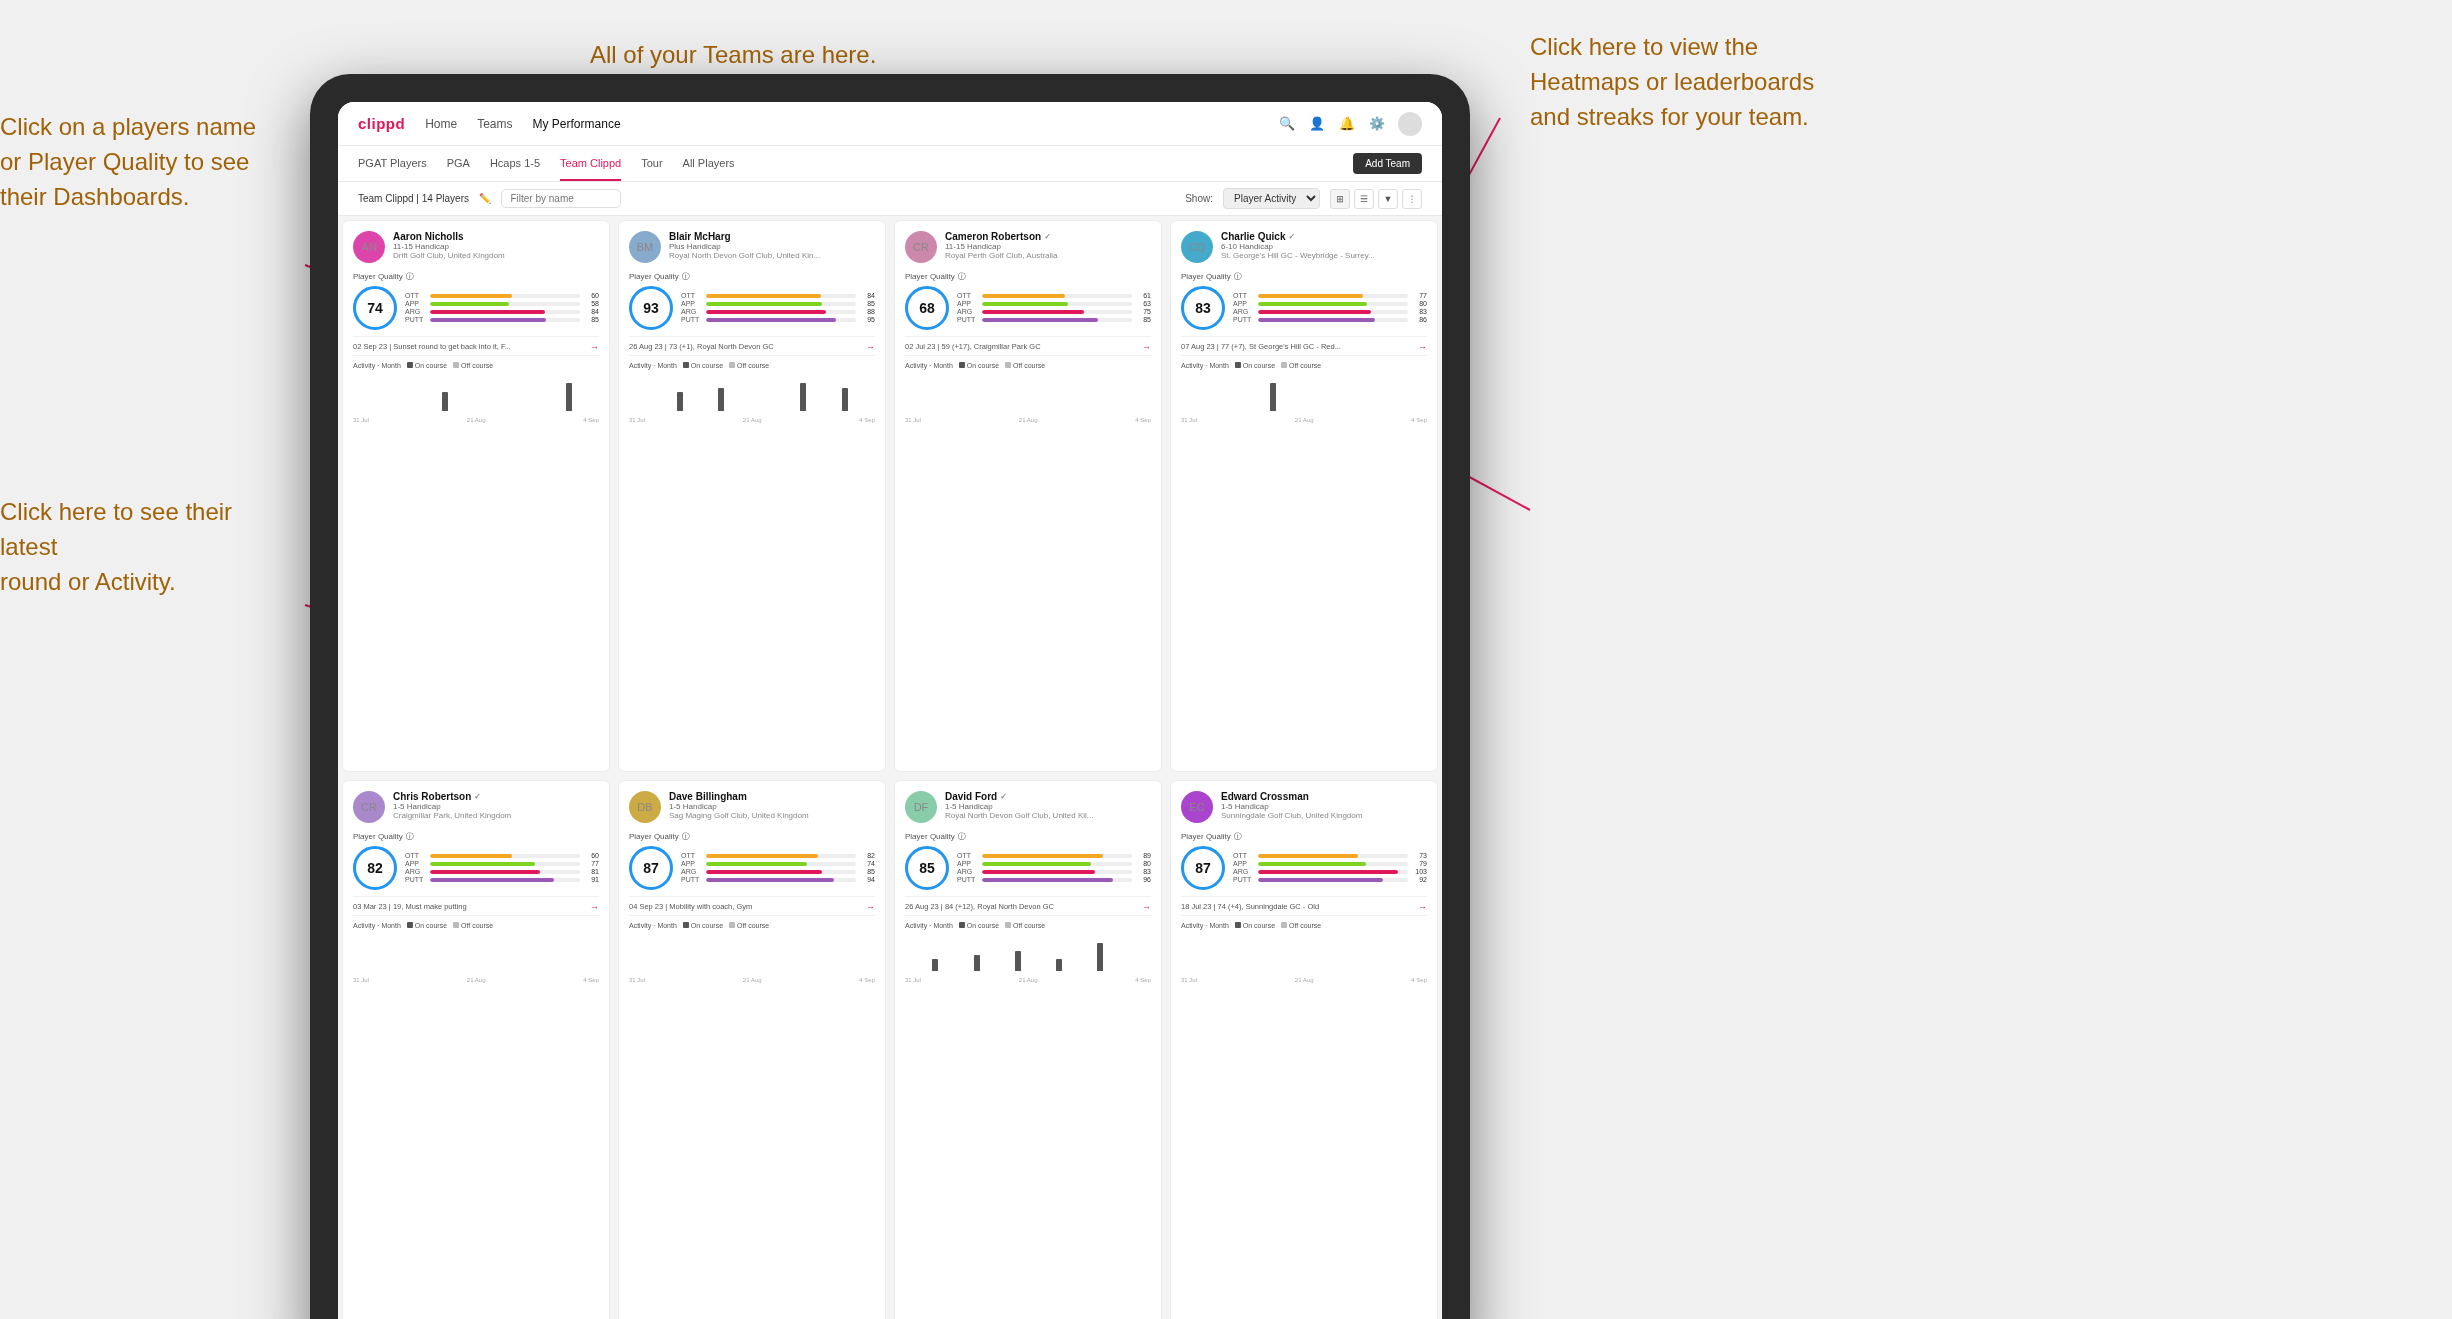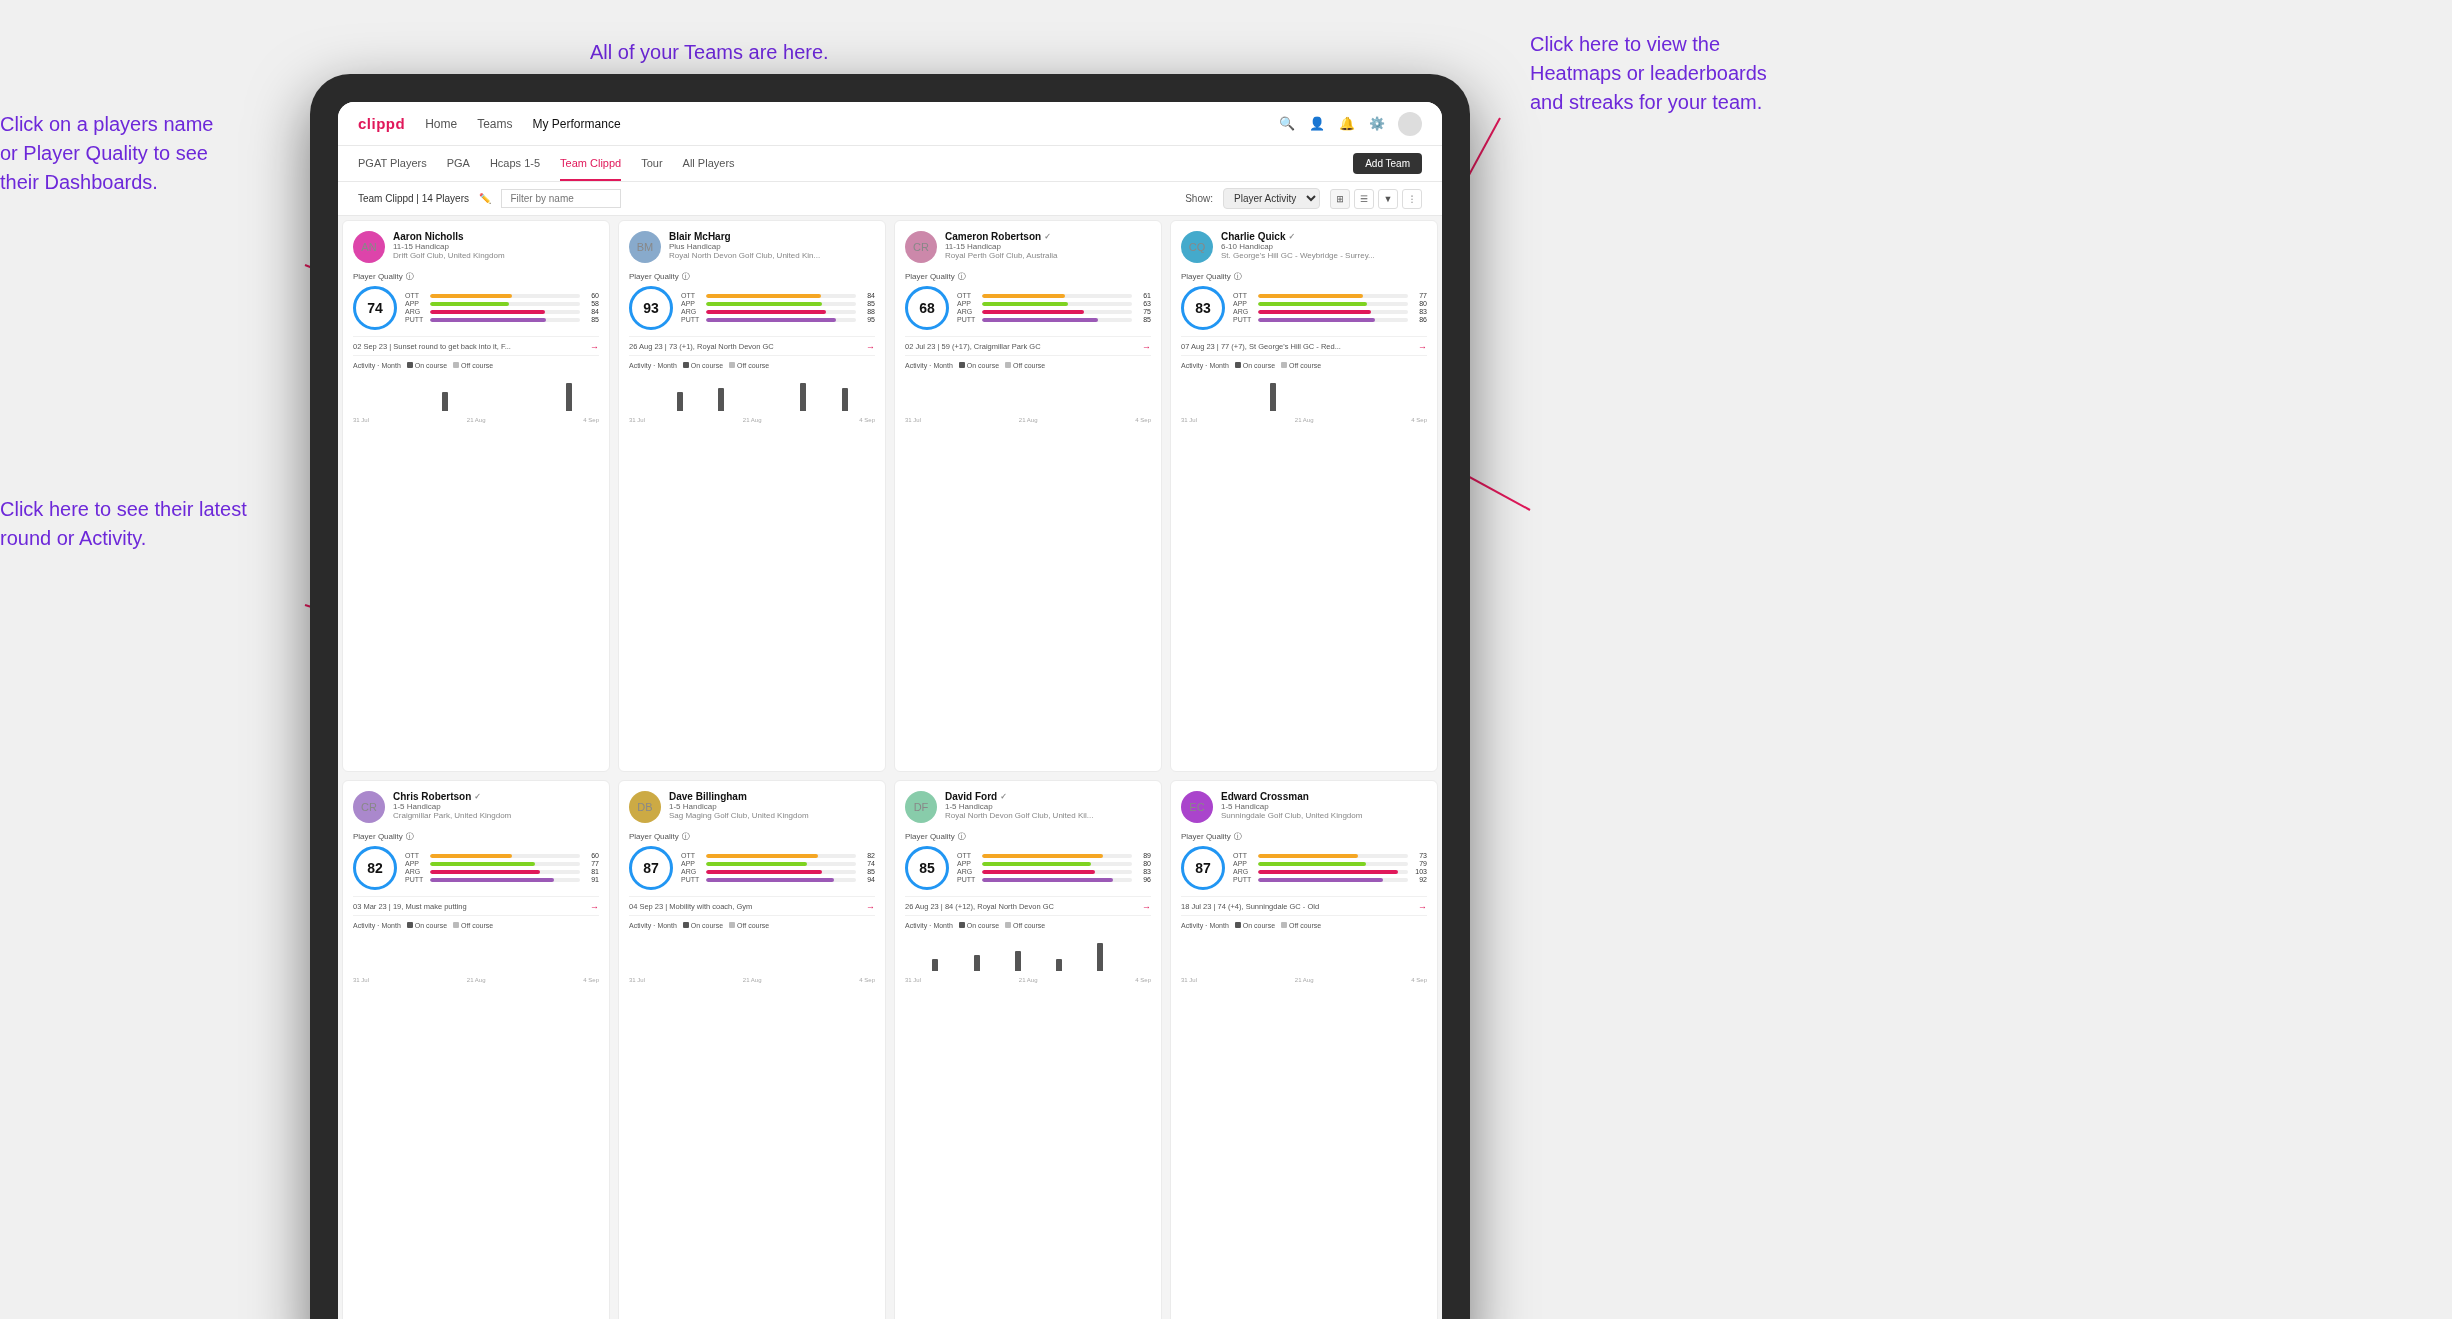--- a/index.html
+++ b/index.html
@@ -133,21 +133,21 @@
       flex-shrink: 0;
     }
     .team-label {
       font-size: 10px;
       color: #333;
       font-weight: 500;
     }
     .edit-icon { font-size: 10px; color: #888; cursor: pointer; }
     .search-box {
       border: 1px solid #ddd;
-      border-radius: 0;
+      border-radius: 5px;
       padding: 3px 8px;
       font-size: 10px;
       color: #aaa;
       width: 120px;
     }
     .show-label { font-size: 10px; color: #555; margin-left: auto; }
     .show-select {
       border: 1px solid #ddd;
       border-radius: 4px;
       padding: 3px 6px;
@@ -330,23 +330,23 @@
       right: 0;
       display: flex;
       justify-content: space-between;
       font-size: 6px;
       color: #aaa;
     }
 
     
     .annot-text {
       position: absolute;
-      font-size: 20px;
+      font-size: 24px;
       line-height: 1.45;
-      color: #6d28d9;
+      color: #a16207;
     }
 
     svg.annotation-svg {
       position: absolute;
       top: 0;
       left: 0;
       width: 100%;
       height: 100%;
       pointer-events: none;
     }

